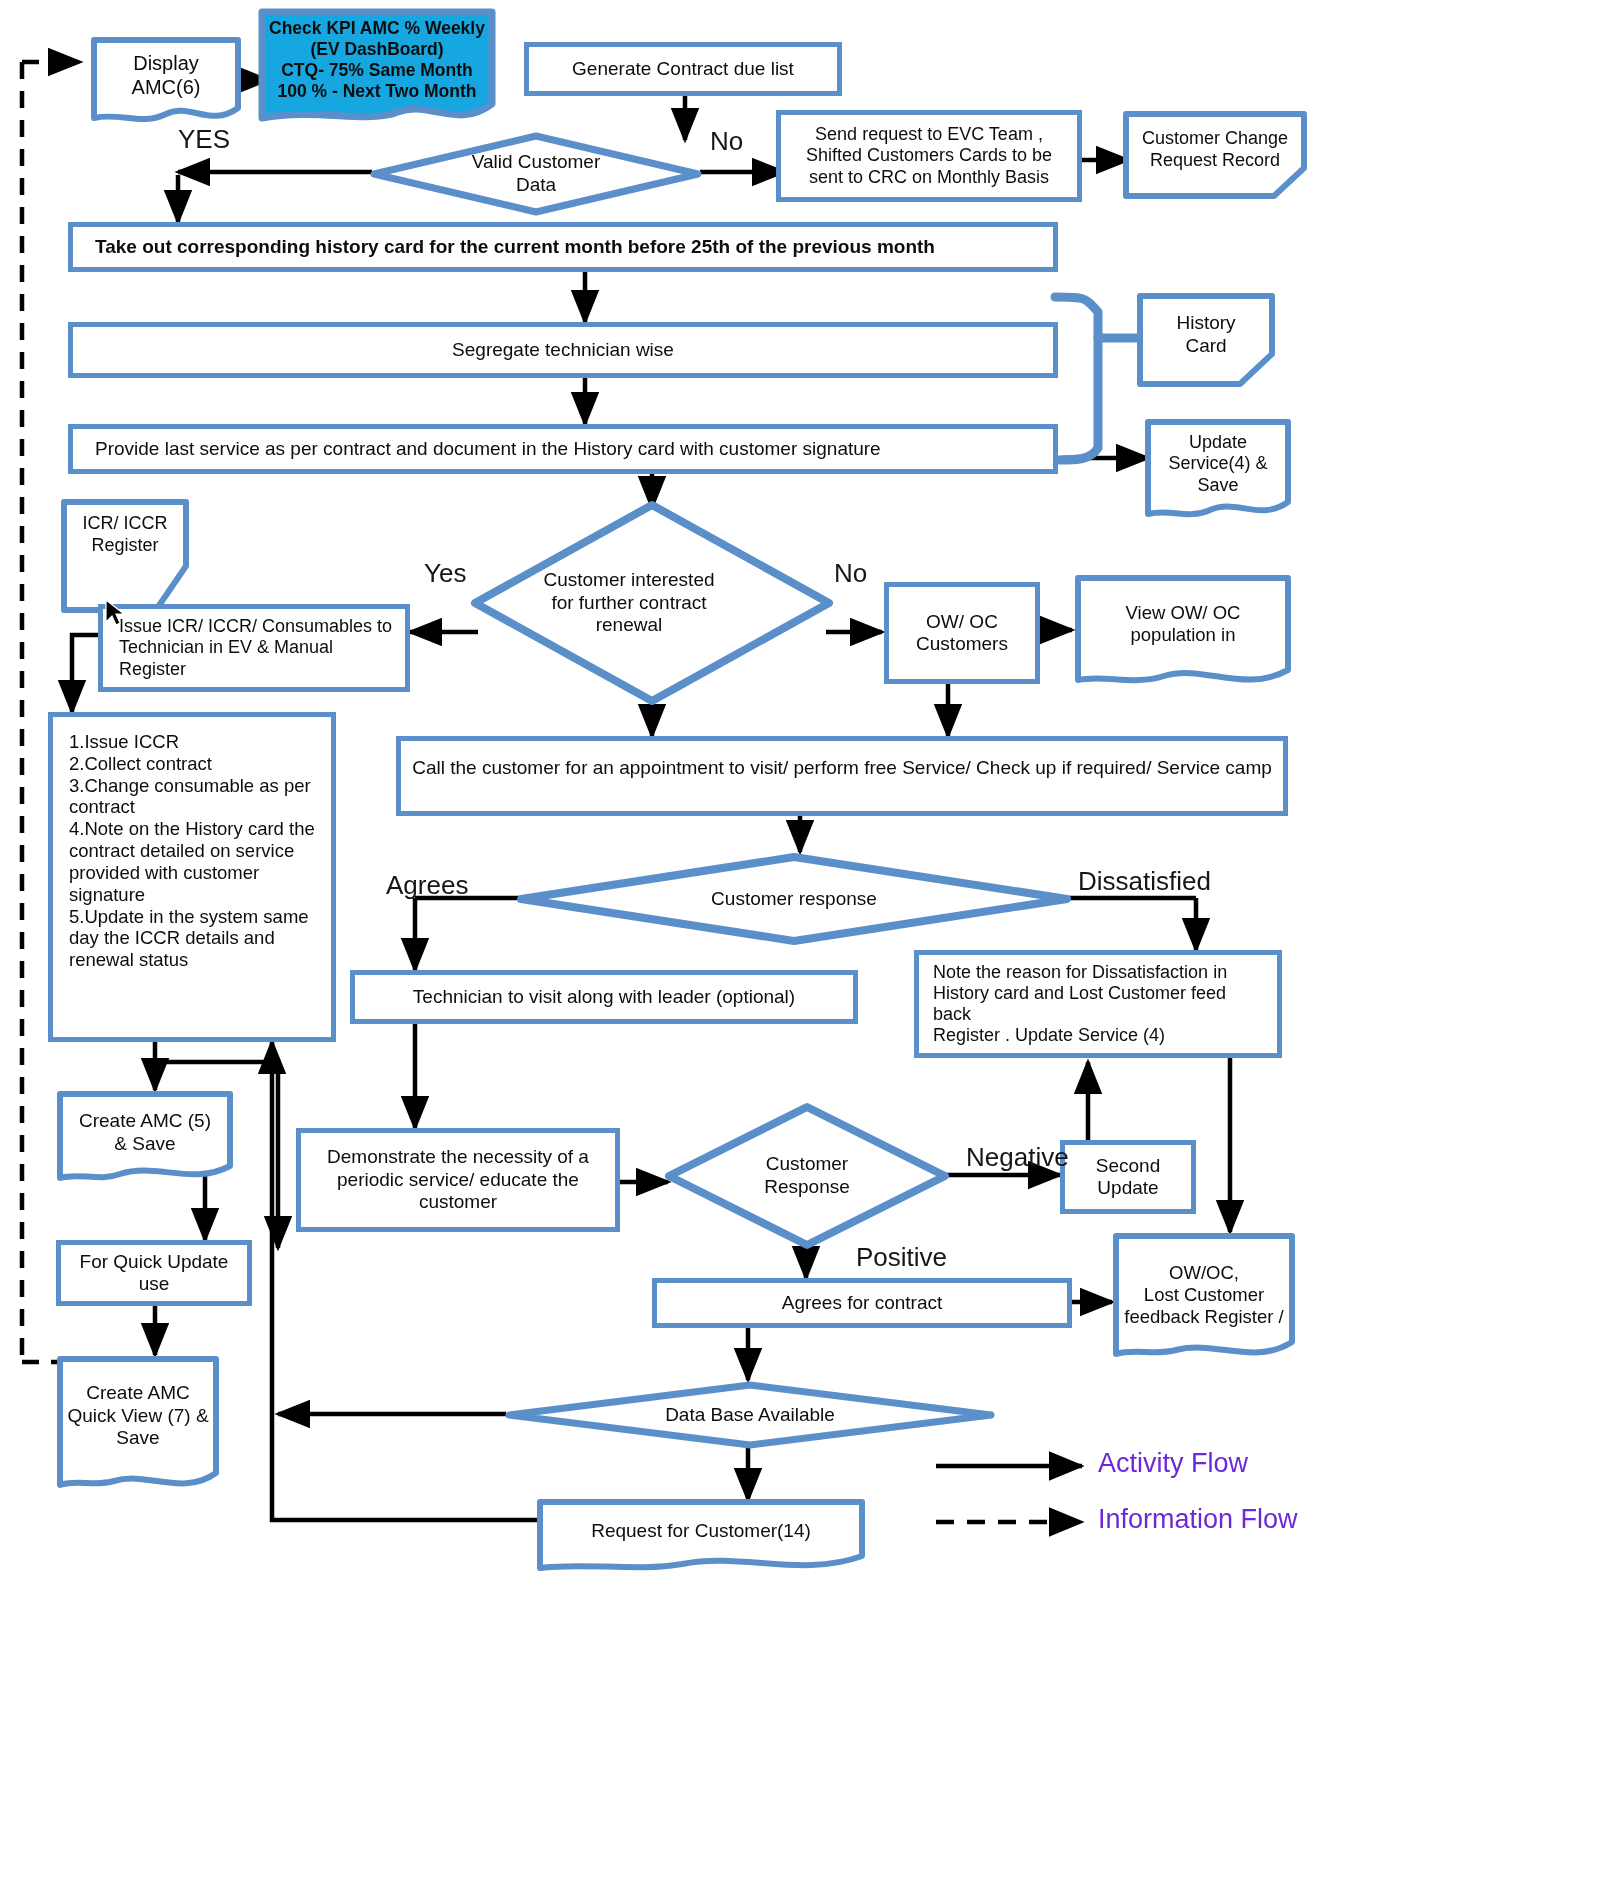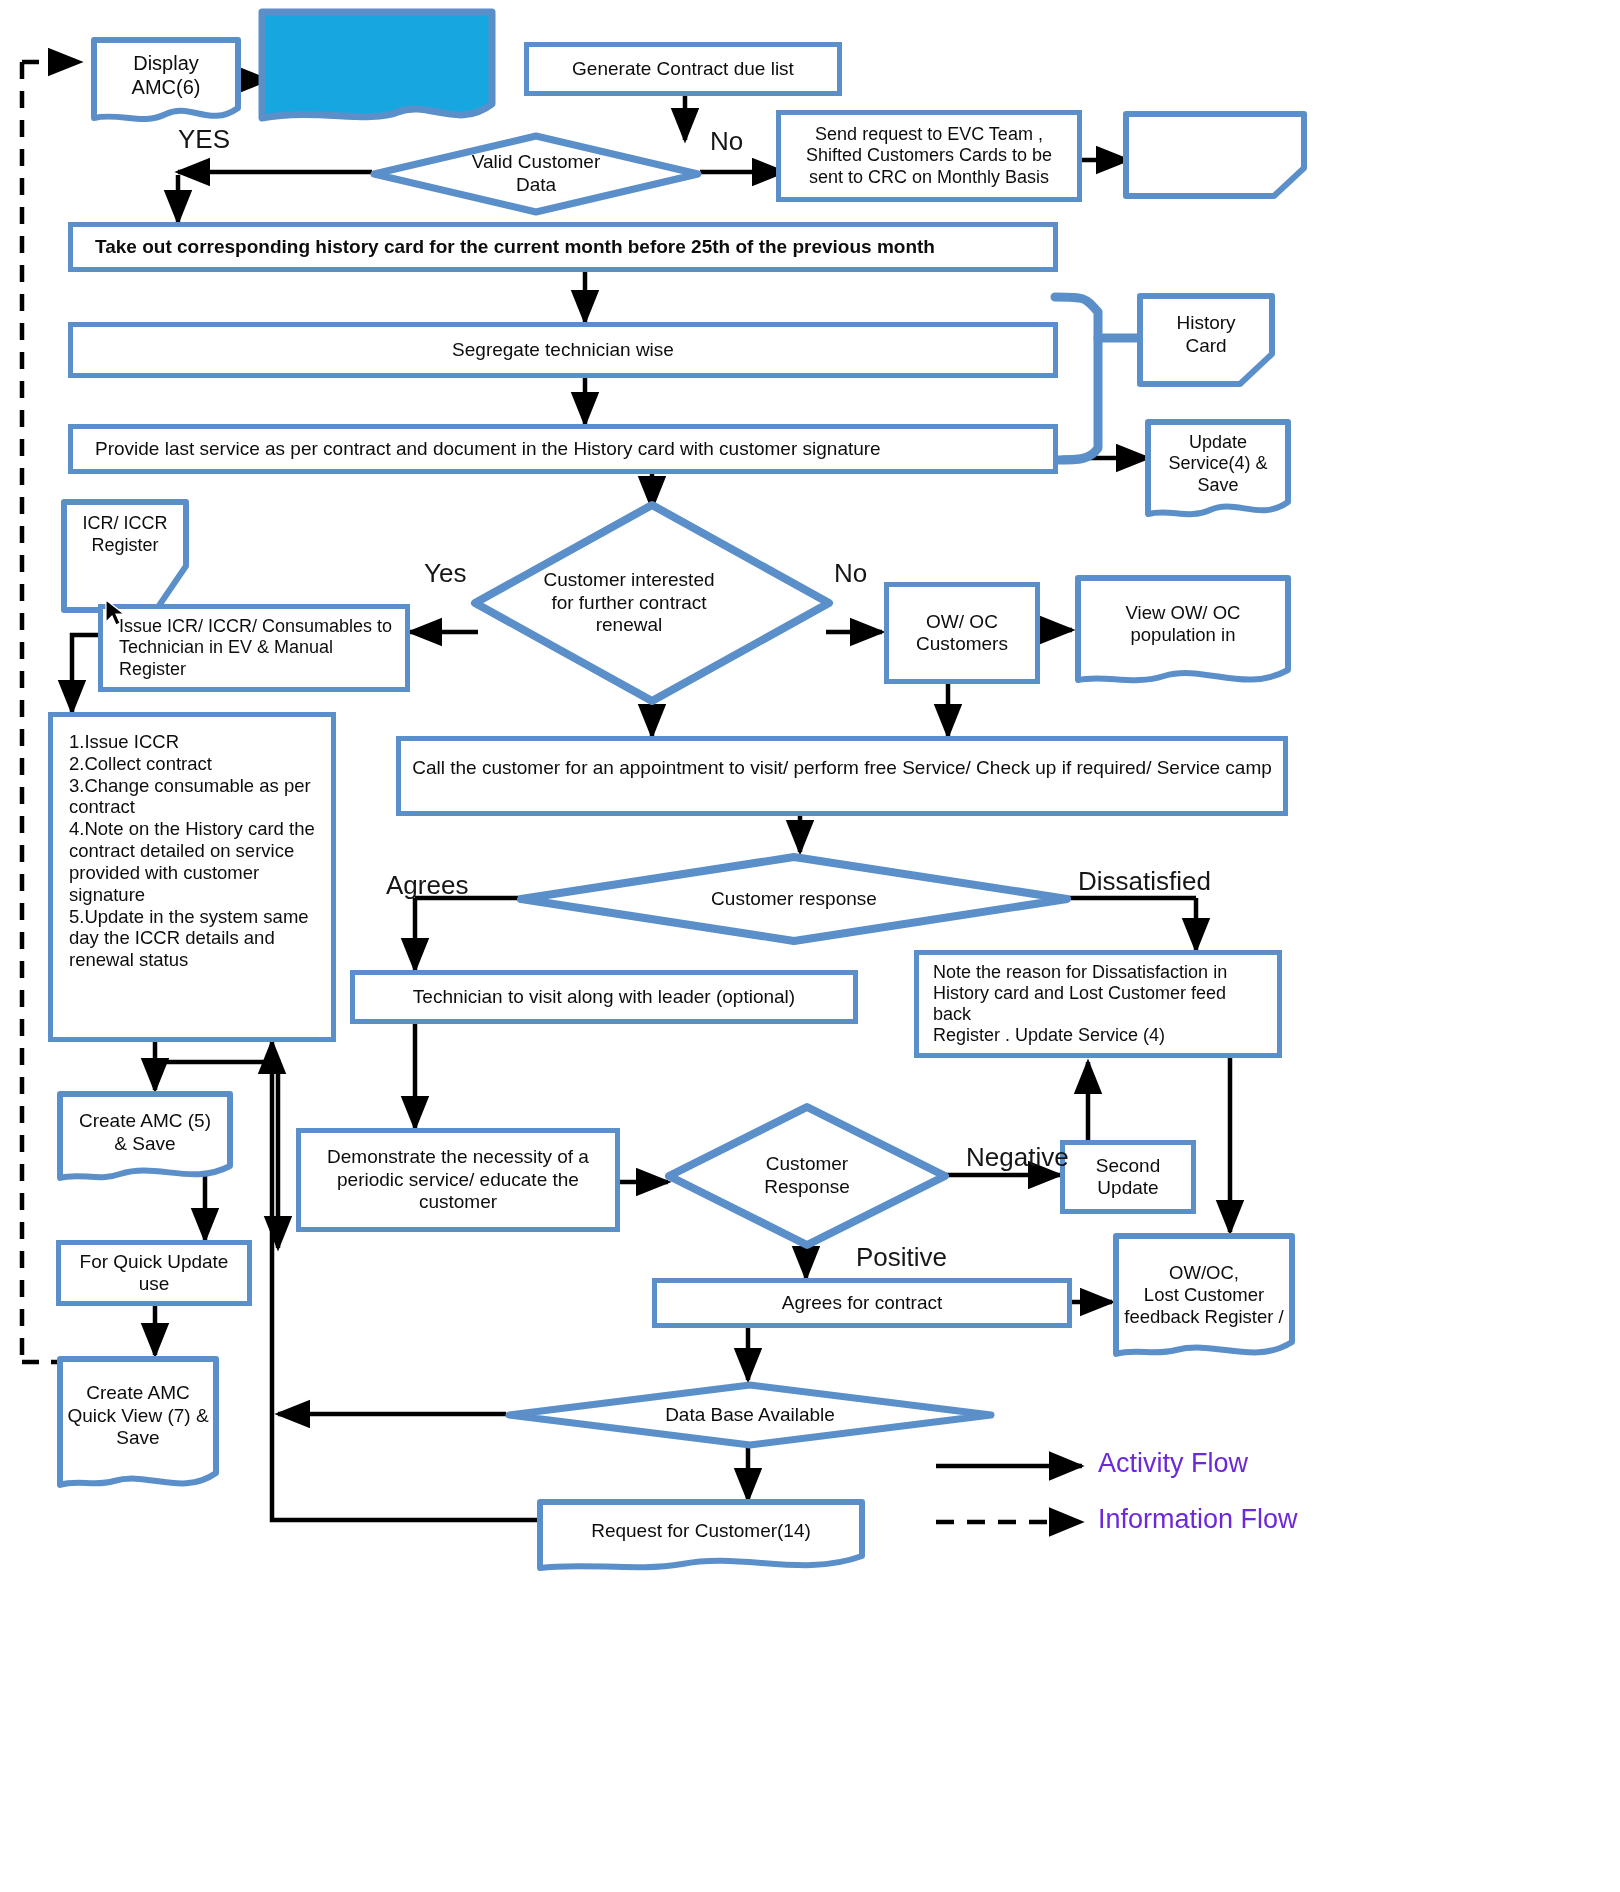--- a/index.html
+++ b/index.html
@@ -193,20 +193,24 @@
     </svg>
   </div>
   <div class="overlay-text" style="left:90px; top:36px; width:152px; height:78px; font-size:20px;">Display
 AMC(6)</div>
 
   <div class="shapewrap" style="left:258px; top:8px;">
     <svg width="238" height="122" viewBox="0 0 238 122">
       <path d="M4,4 L234,4 L234,96 C200,122 170,92 140,104 C110,116 60,100 4,110 Z" fill="#16a7e0" stroke="#5b8fc9" stroke-width="7" stroke-linejoin="round"></path>
     </svg>
   </div>
+  <div class="overlay-text" style="left:258px; top:10px; width:238px; height:100px; font-size:17.5px; font-weight:bold;">Check KPI AMC % Weekly
+(EV DashBoard)
+CTQ- 75% Same Month
+100 % - Next  Two Month</div>
 
   <div class="node proc" style="left:524px; top:42px; width:318px; height:54px; font-size:19px;">
     <span class="txt">Generate Contract due list</span>
   </div>
 
   <div class="shapewrap" style="left:370px; top:132px;">
     <svg width="332" height="84" viewBox="0 0 332 84">
       <path d="M166,4 L328,42 L166,80 L4,42 Z" fill="#ffffff" stroke="#5b8fc9" stroke-width="7" stroke-linejoin="round"></path>
     </svg>
   </div>
@@ -217,20 +221,22 @@
     <span class="txt">Send request to EVC Team ,
 Shifted Customers Cards to be
 sent to CRC on Monthly Basis</span>
   </div>
 
   <div class="shapewrap" style="left:1122px; top:110px;">
     <svg width="186" height="90" viewBox="0 0 186 90">
       <path d="M4,4 L182,4 L182,58 L152,86 L4,86 Z" fill="#ffffff" stroke="#5b8fc9" stroke-width="6" stroke-linejoin="round"></path>
     </svg>
   </div>
+  <div class="overlay-text" style="left:1122px; top:110px; width:186px; height:80px; font-size:18px;">Customer Change
+Request Record</div>
 
   <div class="node proc left" style="left:68px; top:222px; width:990px; height:50px; font-size:19px; justify-content:flex-start;">
     <span class="txt" style="padding-left:22px;font-weight:bold;">Take out corresponding history card for the current month before 25th of the previous month</span>
   </div>
 
   <div class="node proc" style="left:68px; top:322px; width:990px; height:56px; font-size:19px;">
     <span class="txt">Segregate technician wise</span>
   </div>
 
   <div class="shapewrap" style="left:1136px; top:292px;">

